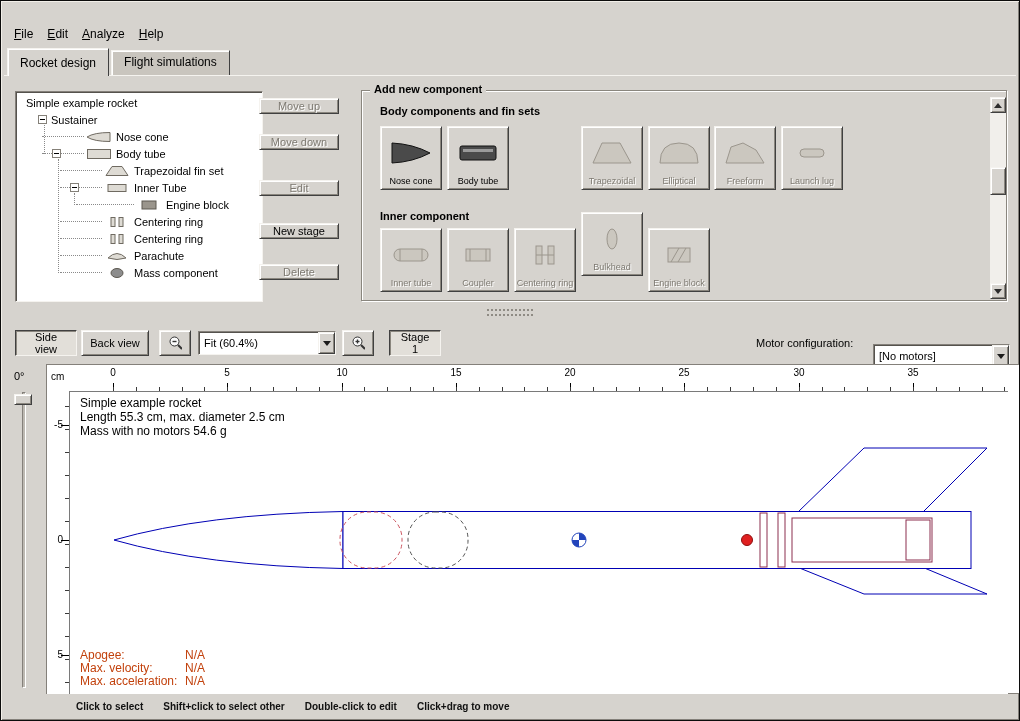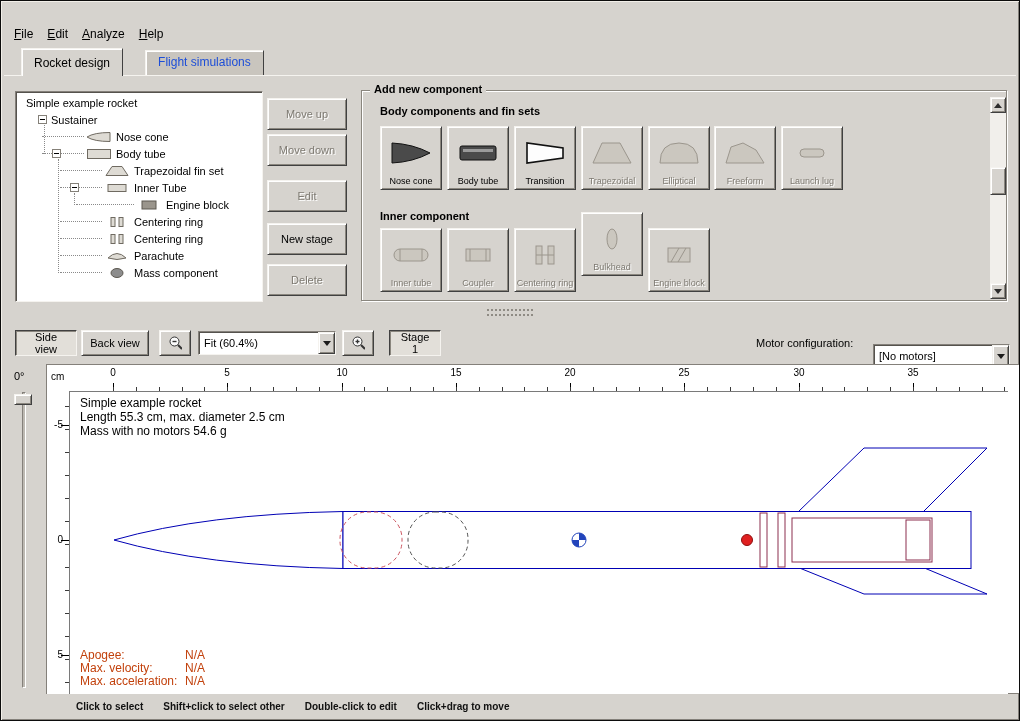--- a/index.html
+++ b/index.html
@@ -25,26 +25,26 @@
   .win-buttons{ display:flex; gap:2px; flex:none; }
   .winbtn{ width:16px; height:14px; background:#d6d3ce; border:1px solid #404040;
     border-top-color:#f5f3ef; border-left-color:#f5f3ef;
     box-shadow: inset 1px 1px 0 #fff, inset -1px -1px 0 #8a867e;
     display:flex; align-items:center; justify-content:center; padding:0; }
   
   .menubar{ position:absolute; top:23px; left:6px; height:20px; display:flex; align-items:center; }
   .menu-item{ display:inline-block; padding:3px 7px; font-size:12px; cursor:default; }
   .menu-item::first-letter{ text-decoration:underline; }
   
-  .tabstrip{ position:absolute; top:47px; left:20px; height:27px; display:flex; align-items:flex-end; z-index:3;gap:20px; }
+  .tabstrip{ position:absolute; top:47px; left:6px; height:27px; display:flex; align-items:flex-end; z-index:3; }
   .tab{ padding:5px 12px 6px 12px; font-size:12px; background:#d6d3ce;
     border:1px solid #404040; border-top-color:#f5f3ef; border-left-color:#f5f3ef; border-bottom:none;
     box-shadow: inset 1px 1px 0 #fff; margin-right:2px; }
   .tab.active{ padding-top:7px; position:relative; top:1px; }
-  .tab.inactive{ background:#c9c5be; padding-top:4px; top:0; color:#1d4ed8; }
+  .tab.inactive{ background:#c9c5be; padding-top:4px; top:0; color:#000000; }
   .content-top-edge{ position:absolute; top:74px; left:3px; right:3px; height:1px; background:#f5f3ef; z-index:1; }
   
   .sunken{ border:1px solid #f5f3ef; border-top-color:#84807a; border-left-color:#84807a;
     box-shadow: inset 1px 1px 0 #55524d; }
   .btn{ background:#d6d3ce; border:1px solid #404040; border-top-color:#f5f3ef; border-left-color:#f5f3ef;
     box-shadow: inset 1px 1px 0 #fff, inset -1px -1px 0 #8a867e;
     font-family:"Liberation Sans",sans-serif; font-size:11px; color:#000; text-align:center; }
   .btn.disabled{ color:#7e7a72; text-shadow:1px 1px 0 #fff; }
   .btn.pressed{ border:1px solid #f5f3ef; border-top-color:#404040; border-left-color:#404040;
     box-shadow: inset 1px 1px 0 #8a867e; background:#e2dfd9; }
@@ -53,21 +53,21 @@
   .tree-inner{ position:relative; padding:2px 0 0 2px; }
   .trow{ height:17px; display:flex; align-items:center; white-space:nowrap; font-size:11px; }
   .sp{ flex:none; }
   .tc{ flex:none; border-bottom:1px dotted #8a8a8a; height:0; }
   .exp{ flex:none; width:9px; height:9px; border:1px solid #848078; background:#fff; position:relative; }
   .exp::after{ content:""; position:absolute; left:1px; top:3px; width:5px; height:1px; background:#000; }
   .ticon{ flex:none; margin-left:2px; display:flex; align-items:center; }
   .tlabel{ margin-left:4px; }
   .vguide{ position:absolute; width:0; border-left:1px dotted #8a8a8a; }
   
-  .action-btn{ position:absolute; left:266px; width:80px; height:32px; }
+  .action-btn{ position:absolute; left:258px; width:80px; height:16px; }
   
   .groupbox{ position:absolute; left:360px; top:89px; width:646px; height:211px;
     border:1px solid #8a867e; box-shadow: inset 1px 1px 0 #fff, 1px 1px 0 #fff; }
   .groupbox-title{ position:absolute; top:-8px; left:8px; background:#d6d3ce; padding:0 4px;
     font-weight:bold; font-size:11px; }
   .section-label{ position:absolute; left:18px; font-weight:bold; font-size:11px; }
   .comp-btn{ position:absolute; width:62px; height:64px; display:flex; flex-direction:column;
     align-items:center; justify-content:flex-end; padding:3px 1px; font-size:9px; line-height:10px; }
   .comp-btn .cicon{ flex:1; display:flex; align-items:center; justify-content:center; }
   
@@ -282,28 +282,20 @@
     </button>
     <button class="btn comp-btn" style="left:85px;  top:35px">
       <span class="cicon">
           <svg width="44" height="26">
             <rect x="4" y="6" width="36" height="14" rx="2" fill="#4a4a4a" stroke="#111"></rect>
             <rect x="7" y="9" width="30" height="3" fill="#9a9a9a"></rect>
           </svg>
         </span>
       <span>Body tube</span>
     </button>
-    <button class="btn comp-btn" style="left:152px; top:35px">
-      <span class="cicon">
-          <svg width="44" height="26">
-            <polygon points="4,3 4,23 40,18 40,8" fill="#fdfdfd" stroke="#111" stroke-width="1.6"></polygon>
-          </svg>
-        </span>
-      <span>Transition</span>
-    </button>
     <button class="btn comp-btn disabled" style="left:219px; top:35px">
       <span class="cicon">
           <svg width="44" height="26">
             <polygon points="3,23 12,3 30,3 41,23" fill="#cbc7bf" stroke="#9b968d"></polygon>
           </svg>
         </span>
       <span>Trapezoidal</span>
     </button>
     <button class="btn comp-btn disabled" style="left:286px; top:35px">
       <span class="cicon">

